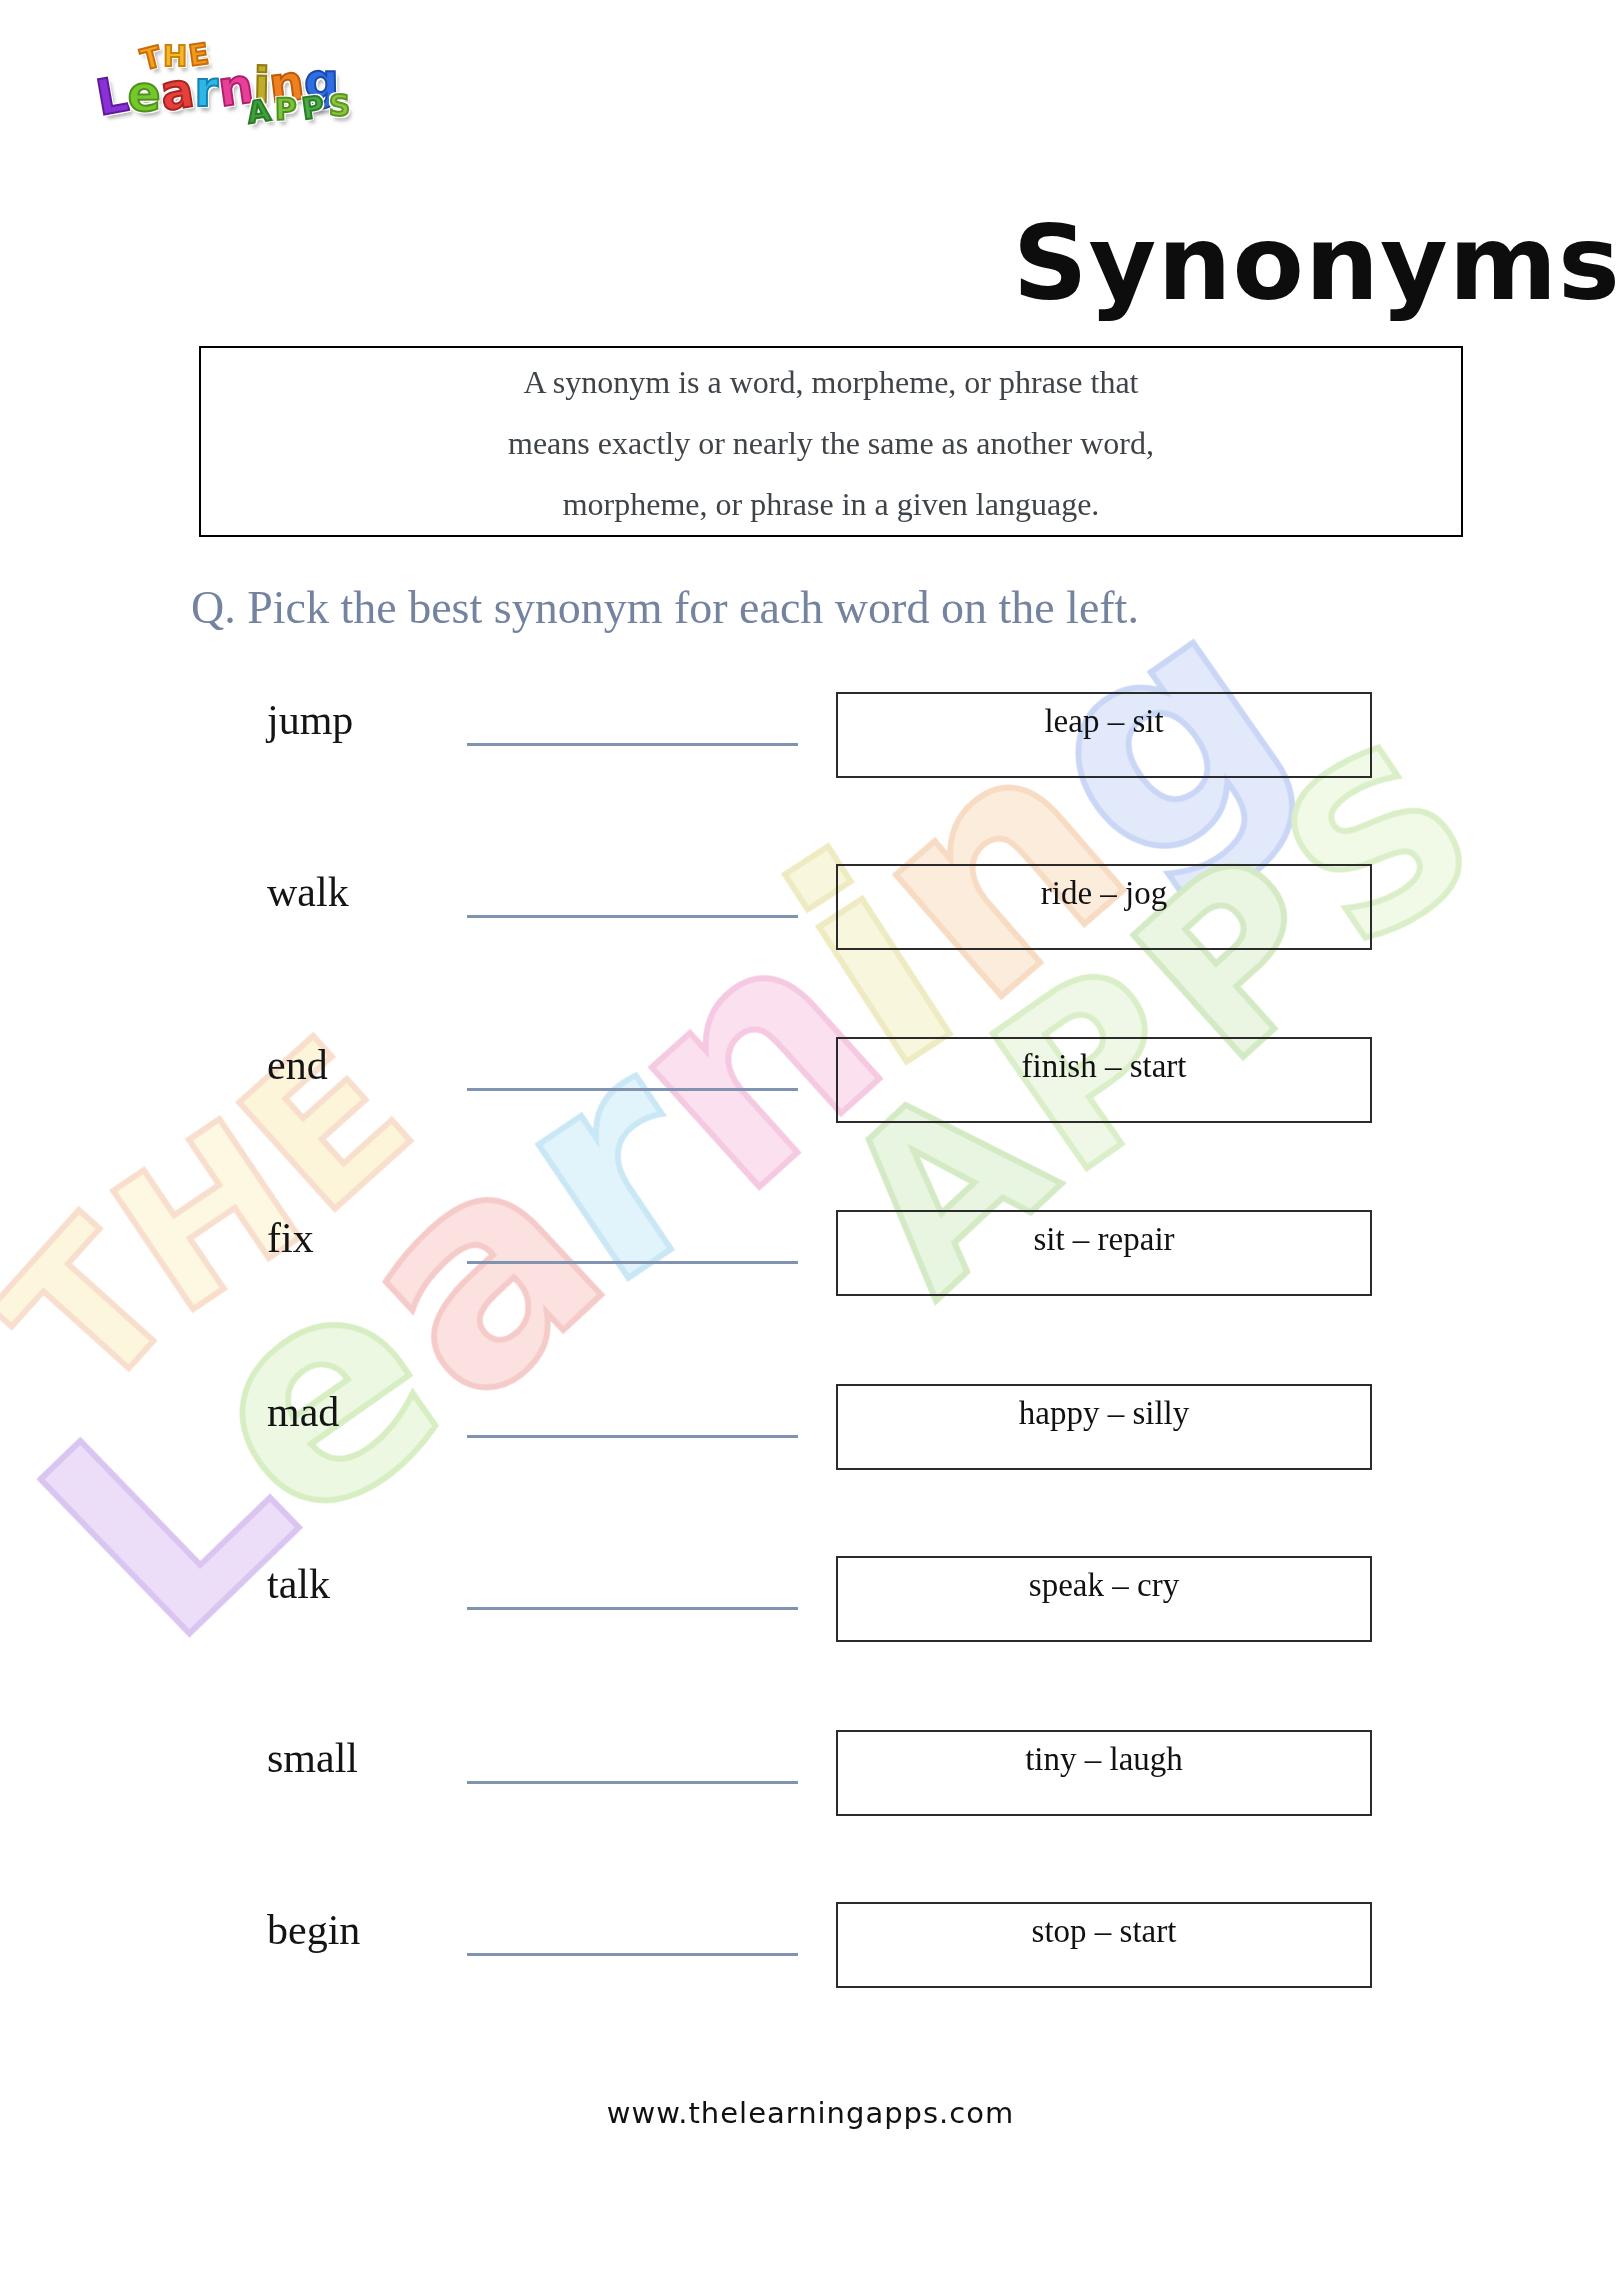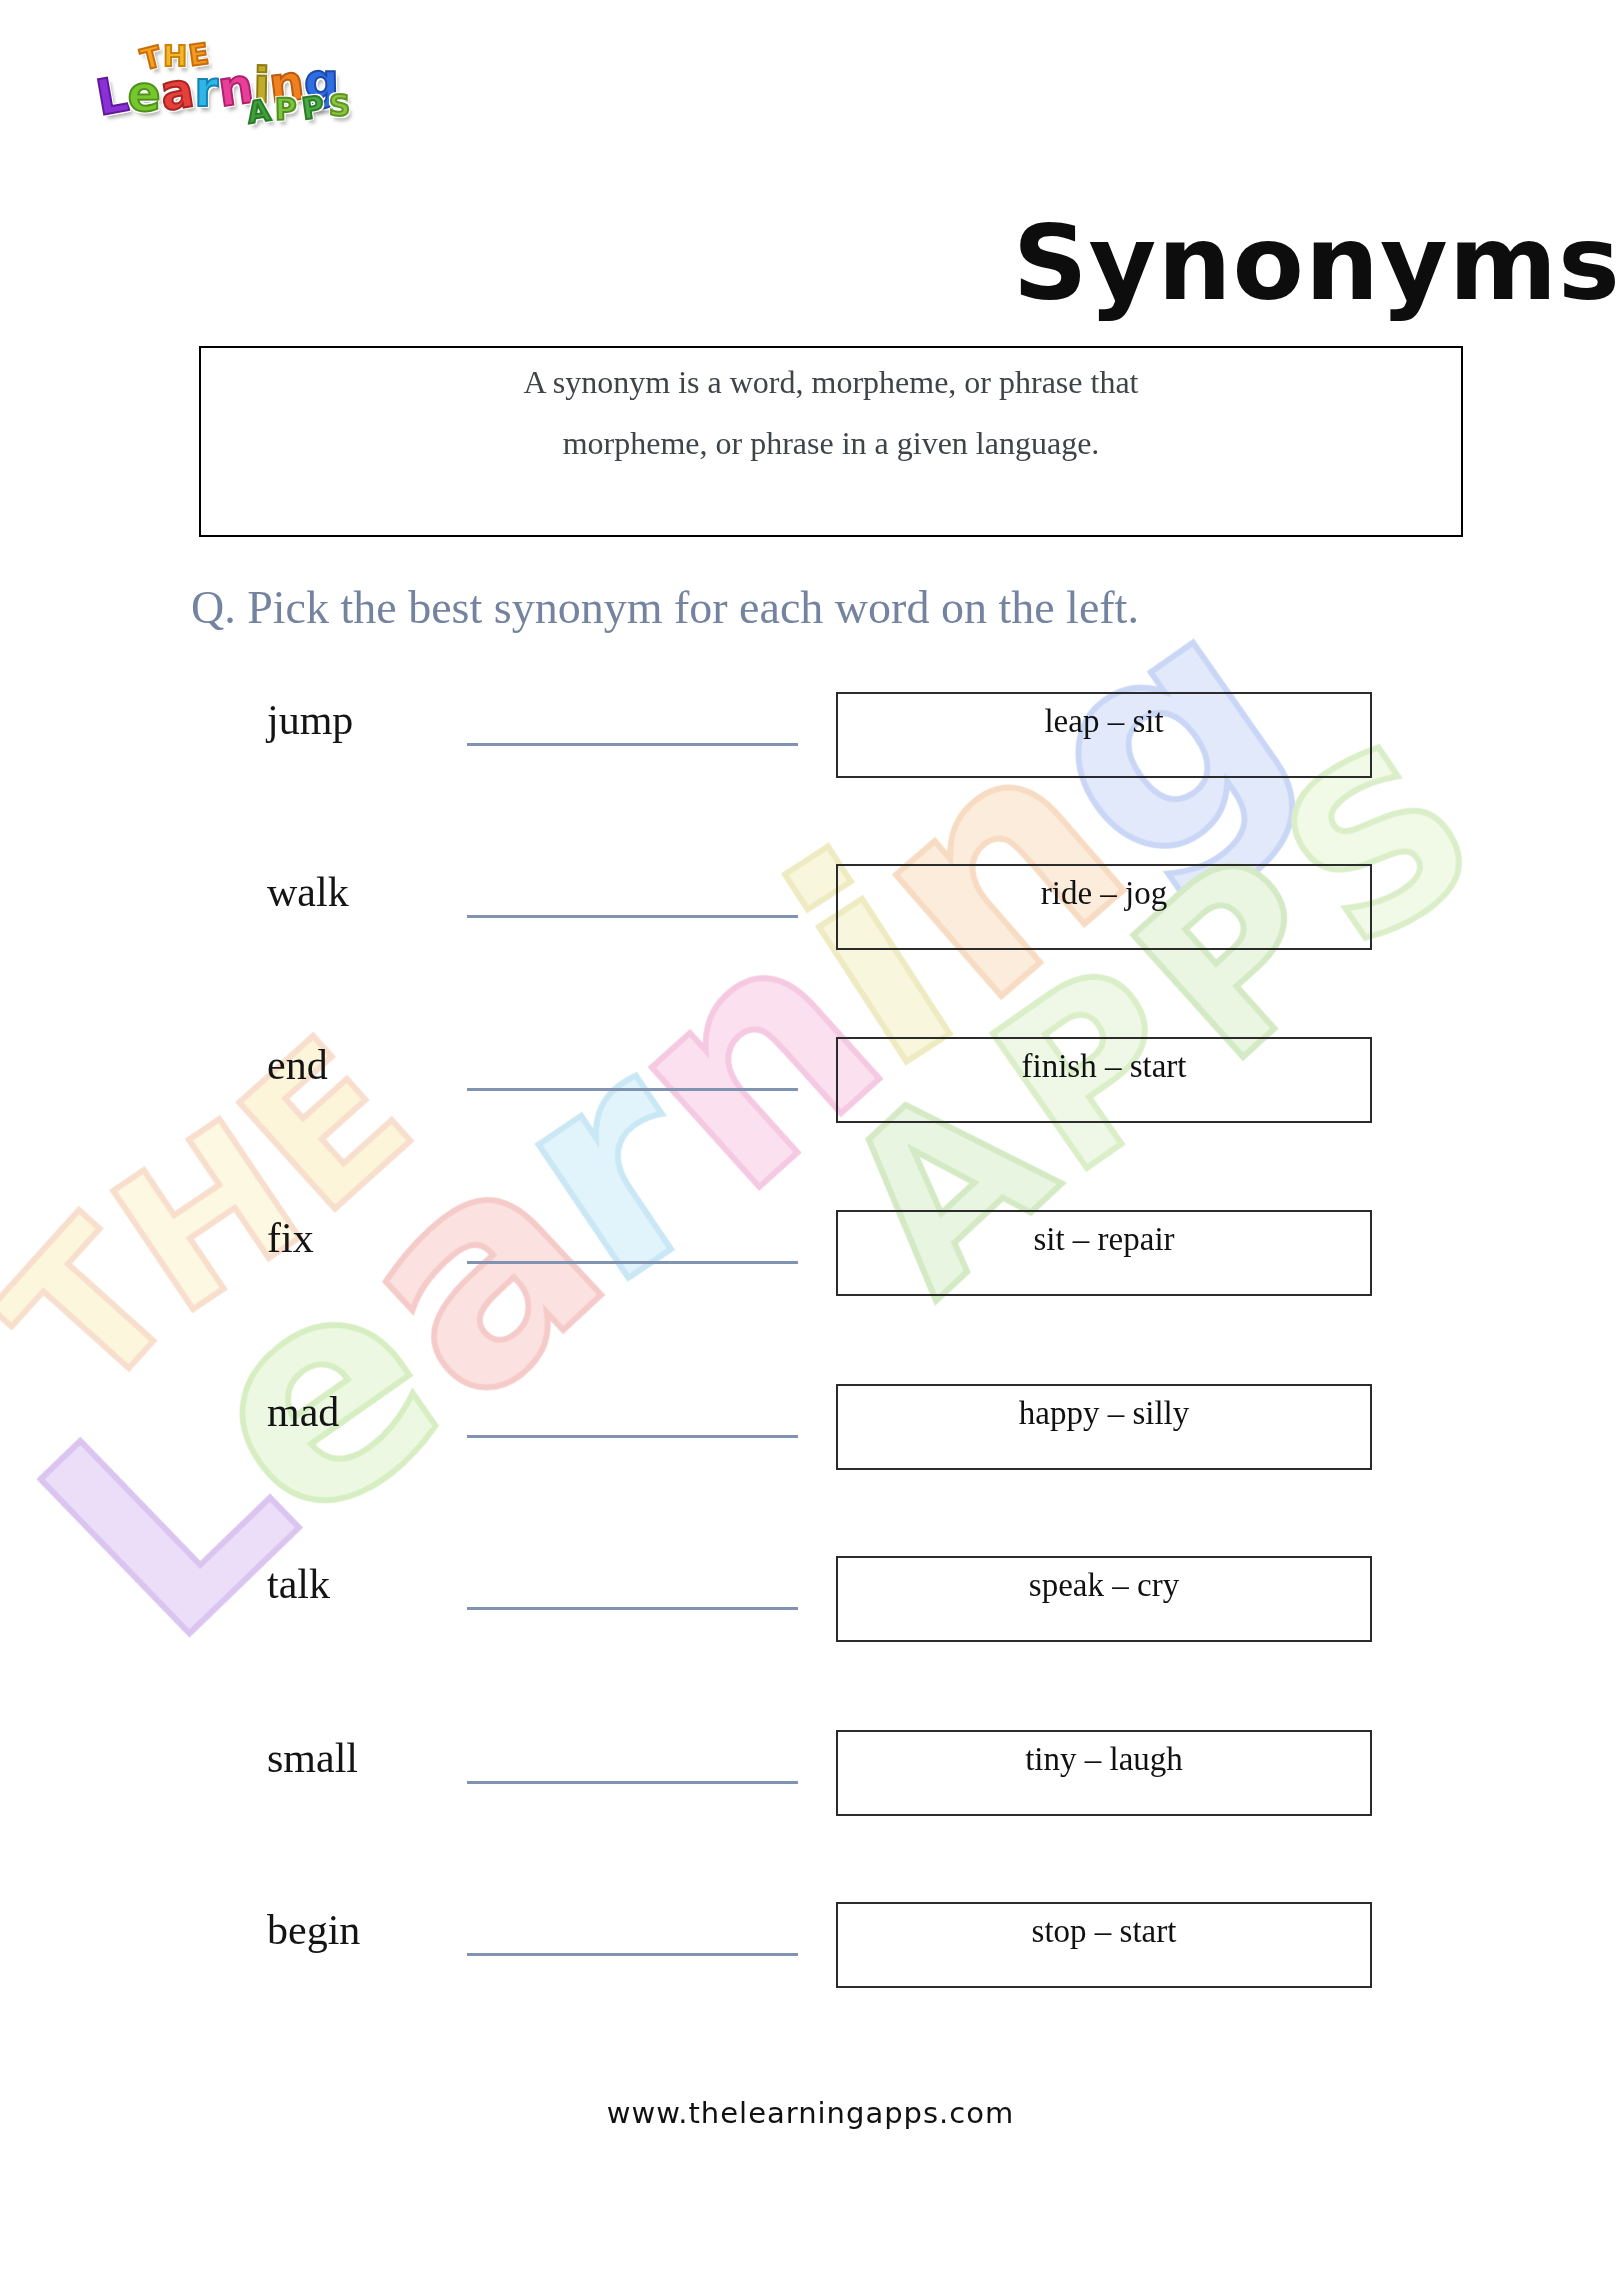--- a/index.html
+++ b/index.html
@@ -90,20 +90,21 @@
   <div class="logo">
     <div class="logo-line lg1"><span style="color: rgb(246, 162, 28); -webkit-text-stroke: 2px rgb(201, 109, 12); transform: rotate(-10deg);">T</span><span style="color: rgb(247, 182, 42); -webkit-text-stroke: 2px rgb(201, 130, 12); transform: rotate(4deg);">H</span><span style="color: rgb(241, 154, 30); -webkit-text-stroke: 2px rgb(201, 109, 12); transform: rotate(-4deg);">E</span></div>
     <div class="logo-line lg2"><span style="color: rgb(139, 47, 214); -webkit-text-stroke: 2px rgb(94, 27, 153); transform: rotate(-6deg);">L</span><span style="color: rgb(118, 198, 46); -webkit-text-stroke: 2px rgb(79, 143, 26); transform: rotate(3deg);">e</span><span style="color: rgb(230, 64, 60); -webkit-text-stroke: 2px rgb(168, 36, 32); transform: rotate(-5deg);">a</span><span style="color: rgb(44, 183, 232); -webkit-text-stroke: 2px rgb(21, 131, 179); transform: rotate(4deg);">r</span><span style="color: rgb(232, 63, 152); -webkit-text-stroke: 2px rgb(176, 31, 109); transform: rotate(-4deg);">n</span><span style="color: rgb(192, 171, 42); -webkit-text-stroke: 2px rgb(143, 125, 18); transform: rotate(5deg);">i</span><span style="color: rgb(239, 128, 32); -webkit-text-stroke: 2px rgb(187, 90, 13); transform: rotate(-3deg);">n</span><span style="color: rgb(47, 109, 224); -webkit-text-stroke: 2px rgb(26, 73, 168); transform: rotate(3deg);">g</span></div>
     <div class="logo-line lg3"><span style="color: rgb(63, 160, 58); -webkit-text-stroke: 2px rgb(42, 122, 38); transform: rotate(-5deg);">A</span><span style="color: rgb(125, 194, 66); -webkit-text-stroke: 2px rgb(79, 143, 26); transform: rotate(3deg);">P</span><span style="color: rgb(73, 169, 66); -webkit-text-stroke: 2px rgb(42, 122, 38); transform: rotate(-4deg);">P</span><span style="color: rgb(139, 197, 63); -webkit-text-stroke: 2px rgb(90, 148, 34); transform: rotate(4deg);">S</span></div>
   </div>
 
   <div class="title">Synonyms</div>
 
   <div class="def-box">
     <div>A synonym is a word, morpheme, or phrase that</div>
+    <div>means exactly or nearly the same as another word,</div>
     <div>morpheme, or phrase in a given language.</div>
   </div>
 
   <div class="question">Q. Pick the best synonym for each word on the left.</div>
 
   <div class="row" style="top:692px">
     <span class="word">jump</span>
     <div class="blank"></div>
     <div class="option-box">leap – sit</div>
   </div>

